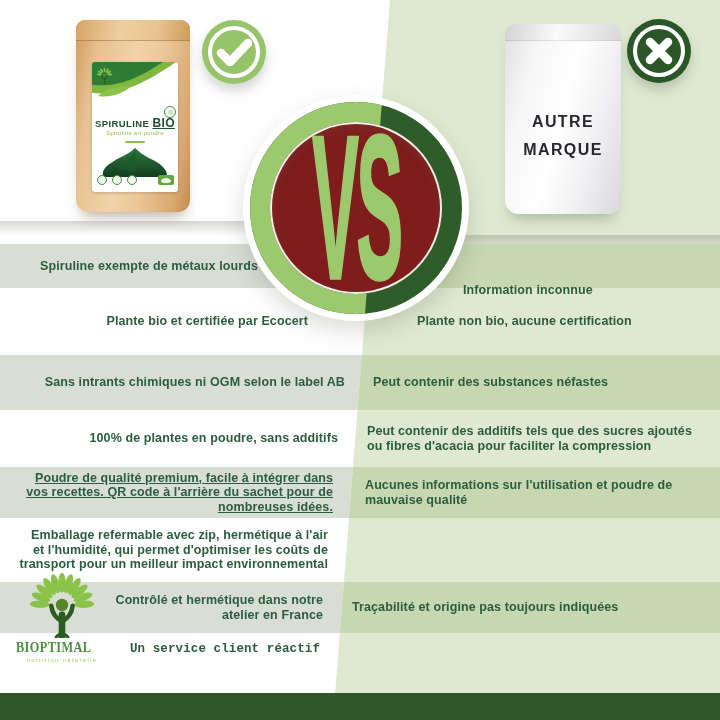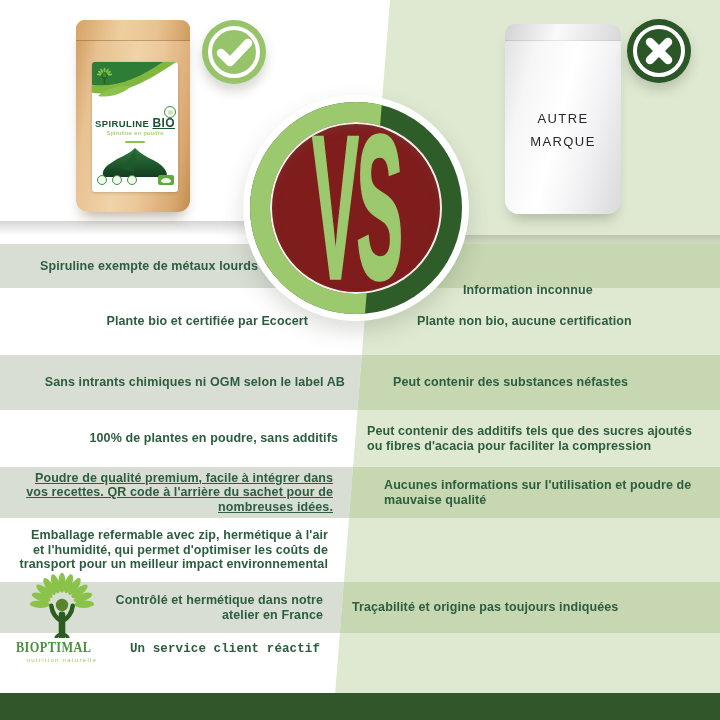--- a/index.html
+++ b/index.html
@@ -27,22 +27,22 @@
   .row-l{left:0;width:360px;justify-content:flex-end;text-align:right;box-sizing:border-box;}
   .row-r{right:2px;justify-content:flex-start;text-align:left;}
   .z1{top:244px;height:44px;} .z2{top:288px;height:67px;}
   .z3{top:355px;height:55px;} .z4{top:410px;height:57px;}
   .z5{top:467px;height:51px;} .z6{top:518px;height:64px;}
   .z7{top:582px;height:51px;} .z8{top:619px;height:60px;font-family:Liberation Mono, monospace;}
   .row-l.z1{padding-right:102px;} .row-l.z2{padding-right:52px;}
   .row-l.z3{padding-right:15px;text-align:right;}  .row-l.z4{padding-right:22px;}
   .row-l.z5{padding-right:27px;text-decoration:underline;}  .row-l.z6{padding-right:32px;}
   .row-l.z7{padding-right:37px;}  .row-l.z8{padding-right:40px;}
-  .row-r.z1{left:463px;margin-top:24px;} .row-r.z2{left:417px;} .row-r.z3{left:373px;margin-left:20px;}
-  .row-r.z4{left:367px;} .row-r.z5{left:365px;margin-left:19px;} .row-r.z6{left:357px;}
+  .row-r.z1{left:463px;margin-top:24px;} .row-r.z2{left:417px;} .row-r.z3{left:373px;}
+  .row-r.z4{left:367px;} .row-r.z5{left:365px;} .row-r.z6{left:357px;}
   .row-r.z7{left:352px;} .row-r.z8{left:343px;}
   
   .vs-outer{position:absolute;left:243px;top:95px;width:226px;height:226px;border-radius:50%;
             background:#ffffff;z-index:4;box-shadow:0 10px 22px rgba(60,70,50,.18);}
   .vs-ring{position:absolute;inset:7px;border-radius:50%;background:#2e5d2a;overflow:hidden;}
   .vs-ring-light{position:absolute;inset:0;background:#9cc86e;
                  clip-path:polygon(0 0,132px 0,115px 212px,0 212px);}
   .vs-inner{position:absolute;inset:27px;border-radius:50%;background:#7f1d1d;
             box-shadow:inset 0 0 0 2px #f1f1ea, inset 0 4px 10px rgba(100,110,90,.25);
             display:flex;align-items:flex-start;justify-content:center;}
@@ -87,21 +87,21 @@
            border-radius:50% 50% 50% 50%/60% 60% 40% 40%;background:#ffffff;opacity:.9;}
   
   .pouch-r{position:absolute;left:505px;top:24px;width:116px;height:190px;z-index:4;
            border-radius:10px 10px 14px 14px;
            background:linear-gradient(105deg,#dededf 0%,#f6f6f7 22%,#ffffff 48%,#f2f2f4 70%,#d9d9dc 100%);
            box-shadow:0 10px 14px -6px rgba(70,80,60,.35);}
   .pouch-r .seal{position:absolute;left:0;right:0;top:0;height:16px;border-radius:10px 10px 0 0;
            background:linear-gradient(105deg,#d2d2d4,#fafafa 45%,#d8d8db);
            border-bottom:1px solid rgba(0,0,0,.08);}
   .pouch-r .brand{position:absolute;top:84px;left:0;right:0;text-align:center;
-           color:#27272f;font-weight:400;font-size:13px;letter-spacing:1.4px;
+           color:#27272f;font-weight:700;font-size:16px;letter-spacing:1.4px;
            line-height:1.75;white-space:pre-line;}
   
   .blogo{position:absolute;left:12px;top:572px;width:100px;z-index:4;text-align:center;}
   .blogo svg{width:68px;height:66px;display:block;margin:0 auto;}
   .blogo .word{font-family:"Liberation Serif",serif;font-weight:700;font-size:15px;color:#49913b;
                letter-spacing:.5px;transform:scaleX(.82);transform-origin:left center;
                display:inline-block;margin-top:-4px;}
   .blogo .tag{font-size:6px;color:#9ccc65;letter-spacing:1.3px;margin-top:1px;}
   
   .footer{position:absolute;left:0;right:0;bottom:0;height:27px;background:#30562a;z-index:6;}

